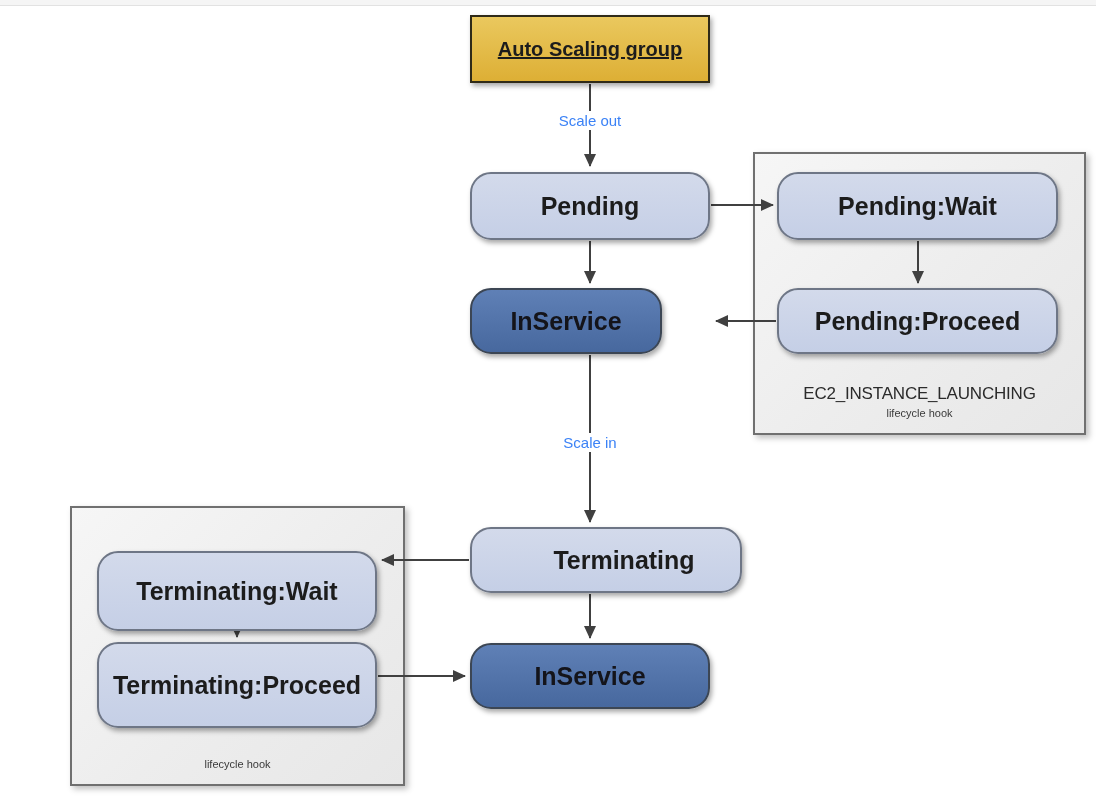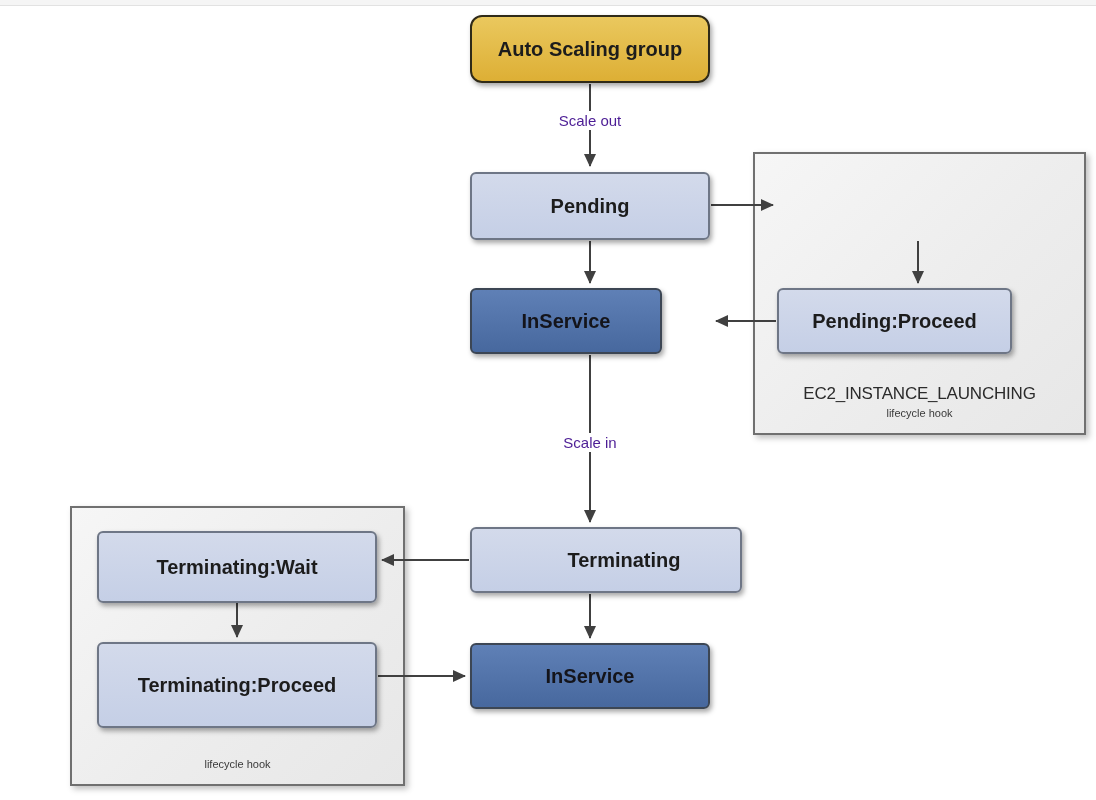--- a/index.html
+++ b/index.html
@@ -61,55 +61,56 @@
     stroke-width: 2;
   }
   
   .node {
     position: absolute;
     display: flex;
     align-items: center;
     justify-content: center;
     box-sizing: border-box;
     font-weight: 700;
-    font-size: 20px;
+    font-size: 25px;
     color: var(--text, #1c1c1c);
-    border-radius: 6px;
+    border-radius: 21px;
     border: 2px solid var(--light-border, #6e7686);
     background: linear-gradient(180deg, var(--light-top, #d3daeb) 0%, var(--light-bottom, #c5cfe6) 100%);
     box-shadow: 2px 3px 5px rgba(0,0,0,0.35);
   }
   .node.gold {
-    border-radius: 12px;
+    border-radius: 0;
     font-size: 20px;
     border: 2px solid var(--gold-border, #2f2a18);
     background: linear-gradient(180deg, var(--gold-top, #eac85e) 0%, var(--gold-bottom, #ddaf35) 100%);
+    text-decoration: underline;
   }
   .node.dark {
     border: 2px solid var(--dark-border, #3c4654);
     background: linear-gradient(180deg, var(--dark-top, #5f80b6) 0%, var(--dark-bottom, #47689e) 100%);
     color: #14141a;
   }
   .node.asg         { left: 470px; top: 15px;  width: 240px; height: 68px; }
   .node.pending     { left: 470px; top: 172px; width: 240px; height: 68px; }
   .node.inservice   { left: 470px; top: 288px; width: 192px; height: 66px; }
   .node.pwait       { left: 777px; top: 172px; width: 281px; height: 68px; }
-  .node.pproceed    { left: 777px; top: 288px; width: 235px; height: 66px; }
+  .node.pproceed    { left: 777px; top: 288px; width: 281px; height: 66px; }
   .node.term        { left: 470px; top: 527px; width: 272px; height: 66px; padding-left: 36px; }
   .node.terminated  { left: 470px; top: 643px; width: 240px; height: 66px; }
-  .node.twait       { left: 97px;  top: 531px; width: 280px; height: 72px; }
+  .node.twait       { left: 97px;  top: 551px; width: 280px; height: 80px; }
   .node.tproceed    { left: 97px;  top: 642px; width: 280px; height: 86px; }
   
   .edge-label {
     position: absolute;
     transform: translateX(-50%);
     background: #ffffff;
     padding: 1px 5px;
     font-size: 15px;
-    color: #4c1d95;
+    color: #3b82f6;
     white-space: nowrap;
   }
   .edge-label.scale-out { left: 590px; top: 111px; }
   .edge-label.scale-in  { left: 590px; top: 433px; }
 </style>
 </head>
 <body>
 
 <div class="canvas">
 
@@ -142,20 +143,21 @@
     <line x1="590" y1="355" x2="590" y2="522" marker-end="url(#ah)"></line>
     <line x1="469" y1="560" x2="382" y2="560" marker-end="url(#ah)"></line>
     <line x1="237" y1="597" x2="237" y2="637" marker-end="url(#ah)"></line>
     <line x1="590" y1="594" x2="590" y2="638" marker-end="url(#ah)"></line>
     <line x1="378" y1="676" x2="465" y2="676" marker-end="url(#ah)"></line>
   </svg>
 
   <div class="node gold asg">Auto Scaling group</div>
   <div class="node pending">Pending</div>
   <div class="node dark inservice">InService</div>
+  <div class="node pwait">Pending:Wait</div>
   <div class="node pproceed">Pending:Proceed</div>
   <div class="node term">Terminating</div>
   <div class="node dark terminated">InService</div>
   <div class="node twait">Terminating:Wait</div>
   <div class="node tproceed">Terminating:Proceed</div>
 
   <div class="edge-label scale-out">Scale out</div>
   <div class="edge-label scale-in">Scale in</div>
 
 </div>

